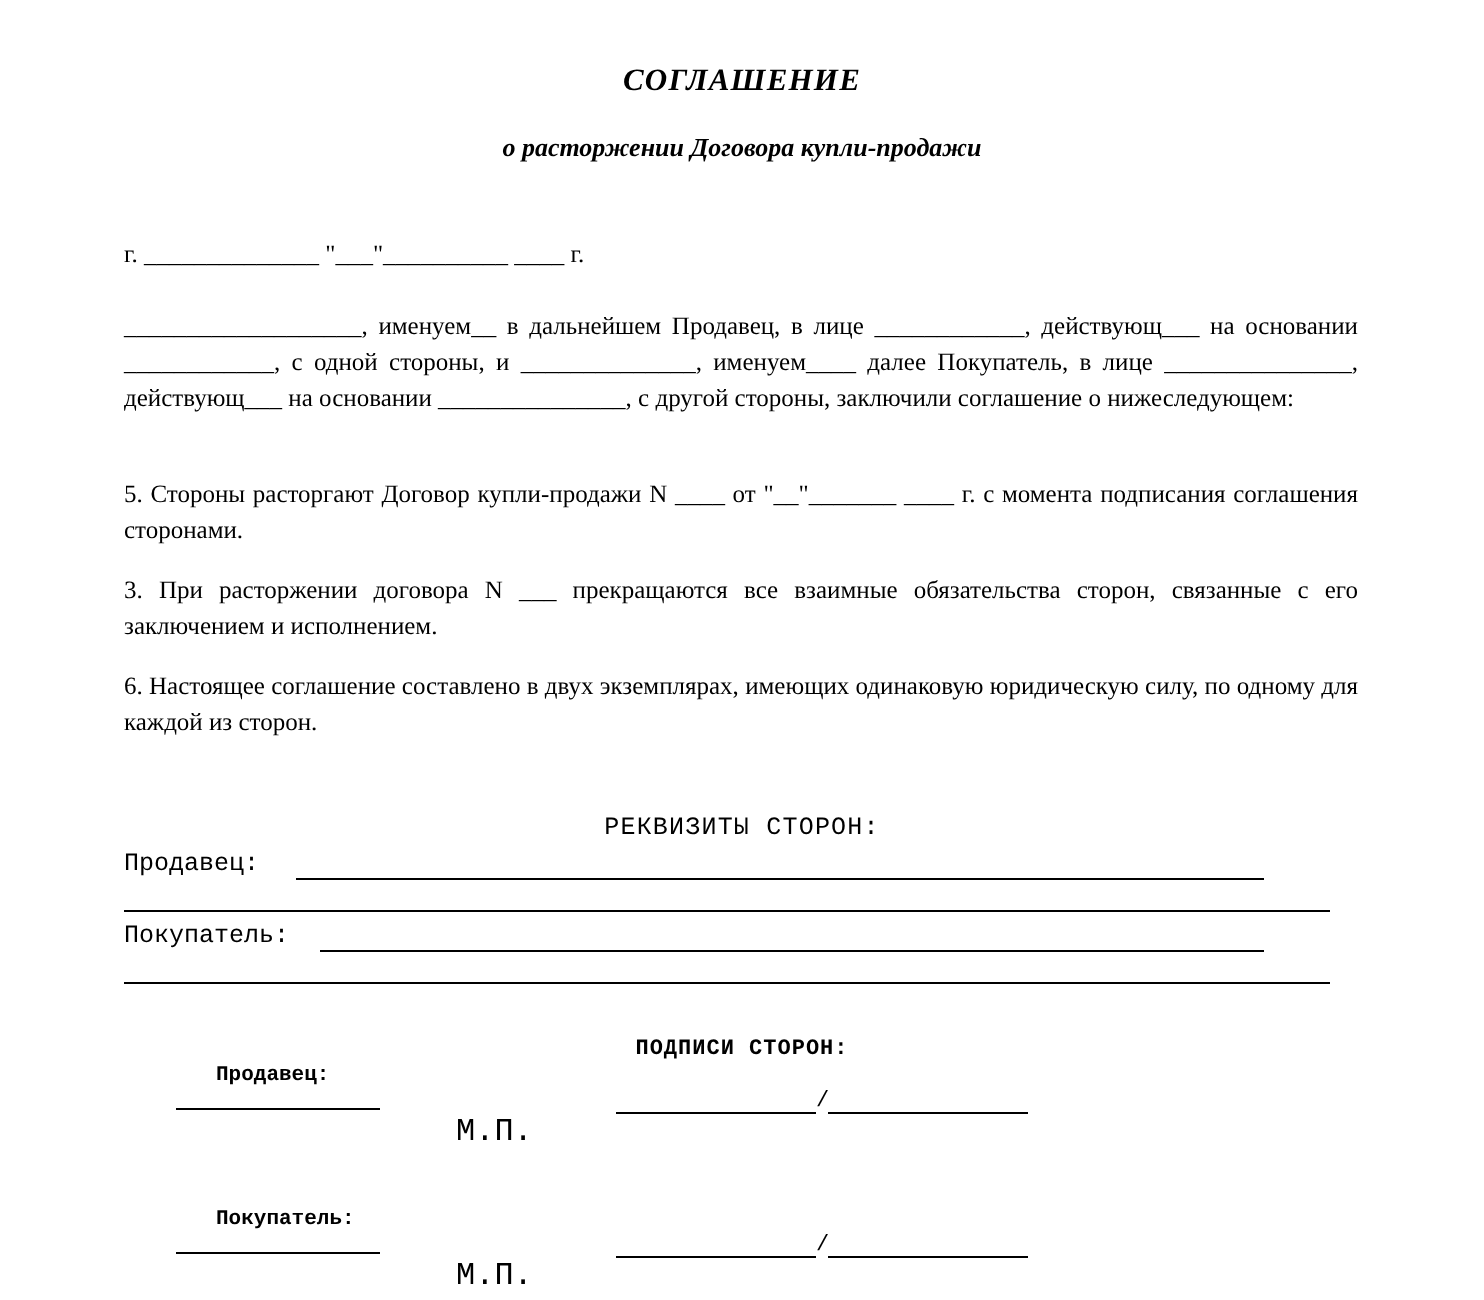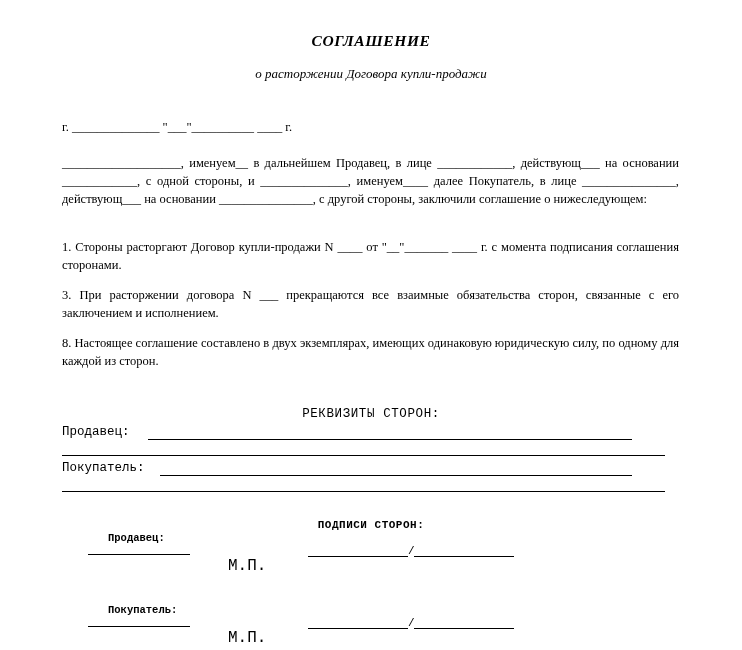--- a/index.html
+++ b/index.html
@@ -37,21 +37,21 @@
     letter-spacing: 0.6px;
     font-family: "Liberation Serif", "DejaVu Serif", serif;
   }
   .doc-subtitle {
     position: absolute;
     left: 0;
     top: 50px;
     width: 742px;
     text-align: center;
     font-style: italic;
-    font-weight: normal;
+    font-weight: bold;
     font-size: 13px;
     font-family: "Liberation Serif", "DejaVu Serif", serif;
   }
 
   
   .dateline {
     position: absolute;
     left: 62px;
     top: 104px;
     font-size: 12.5px;
@@ -175,25 +175,25 @@
 <div class="page">
 
   <div class="doc-title">СОГЛАШЕНИЕ</div>
 
   <div class="doc-subtitle">о расторжении Договора купли-продажи</div>
 
   <div class="dateline">г. ______________ "___"__________ ____ г.</div>
 
   <div class="para intro">___________________, именуем__ в дальнейшем Продавец, в лице ____________, действующ___ на основании ____________, с одной стороны, и ______________, именуем____ далее Покупатель, в лице _______________, действующ___ на основании _______________, с другой стороны, заключили соглашение о нижеследующем:</div>
 
-  <div class="para cl1">1. Стороны расторгают Договор купли-продажи N ____ от "__"_______ ____ г. с момента подписания соглашения сторонами.</div>
+  <div class="para cl1">5. Стороны расторгают Договор купли-продажи N ____ от "__"_______ ____ г. с момента подписания соглашения сторонами.</div>
 
   <div class="para cl2">3. При расторжении договора N ___ прекращаются все взаимные обязательства сторон, связанные с его заключением и исполнением.</div>
 
-  <div class="para cl3">8. Настоящее соглашение составлено в двух экземплярах, имеющих одинаковую юридическую силу, по одному для каждой из сторон.</div>
+  <div class="para cl3">6. Настоящее соглашение составлено в двух экземплярах, имеющих одинаковую юридическую силу, по одному для каждой из сторон.</div>
 
   <div class="req-heading mono">РЕКВИЗИТЫ СТОРОН:</div>
 
   <div class="req-label-seller mono">Продавец:</div>
 
   <div class="rule rule-seller-1"></div>
 
   <div class="rule rule-seller-2"></div>
 
   <div class="req-label-buyer mono">Покупатель:</div>

